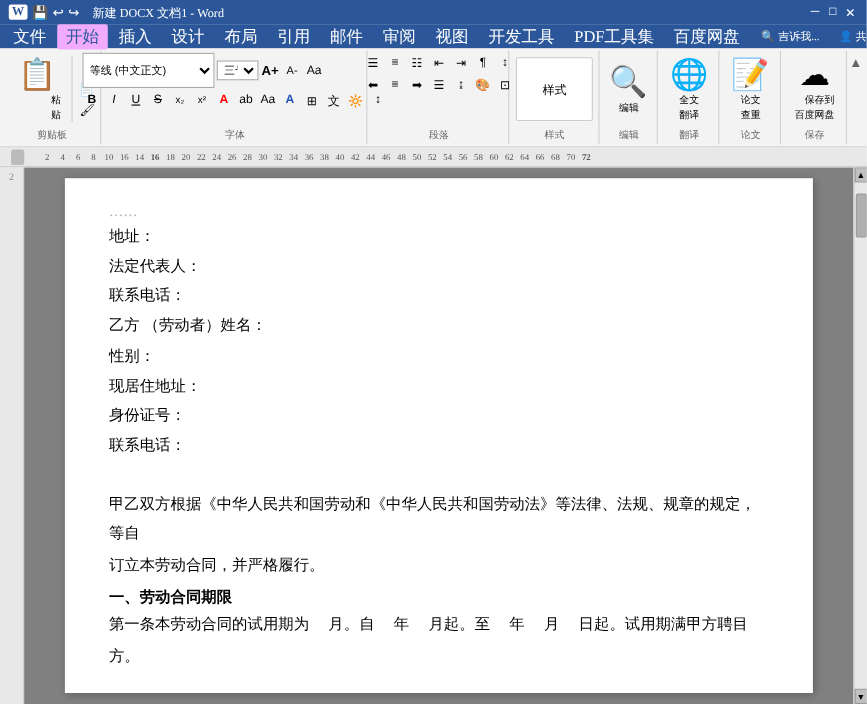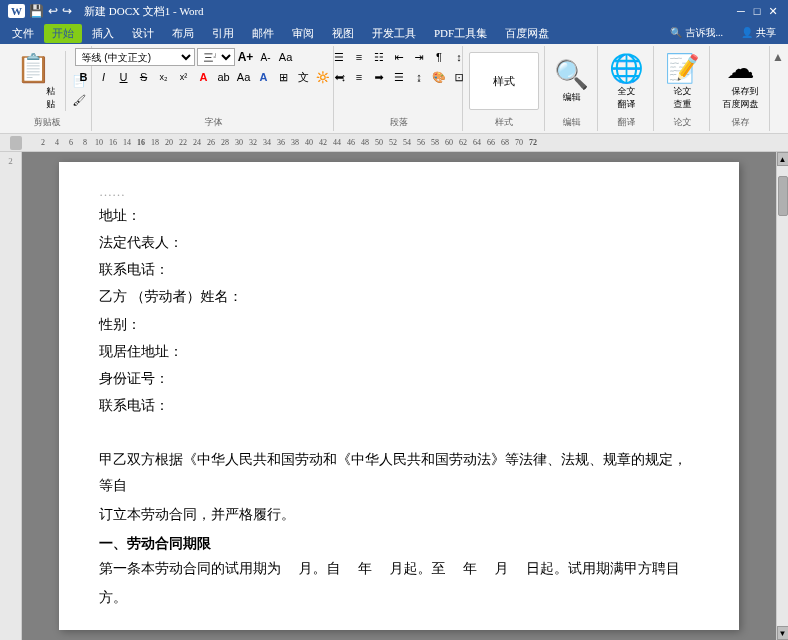--- a/index.html
+++ b/index.html
@@ -24,31 +24,31 @@
     .menu-bar {
       height: 22px;
       background: #2b579a;
       display: flex;
       align-items: center;
       padding: 0 4px;
       gap: 2px;
     }
     .menu-item {
       color: white;
-      font-size: 11px;
+      font-size: 15px;
       padding: 2px 8px;
       cursor: pointer;
       border-radius: 2px;
       white-space: nowrap;
     }
     .menu-item:hover, .menu-item.active {
       background: #1e4278;
     }
     .menu-item.active {
-      background: #84cc16;
+      background: #f0abfc;
       color: #2b579a;
       font-family: Liberation Serif, serif;
     }
 
     
     .ribbon {
       background: #f3f3f3;
       border-bottom: 1px solid #d0d0d0;
       padding: 2px 4px;
       display: flex;
@@ -76,21 +76,21 @@
       color: #666;
       margin-top: 2px;
       text-align: center;
     }
     .font-row {
       display: flex;
       align-items: center;
       gap: 2px;
     }
     .font-select {
-      height: 18px;
+      height: 32px;
       font-size: 10px;
       border: 1px solid #aaa;
       background: white;
       padding: 0 2px;
       cursor: pointer;
       width: 120px;
     }
     .font-size-select {
       width: 38px;
       height: 18px;

